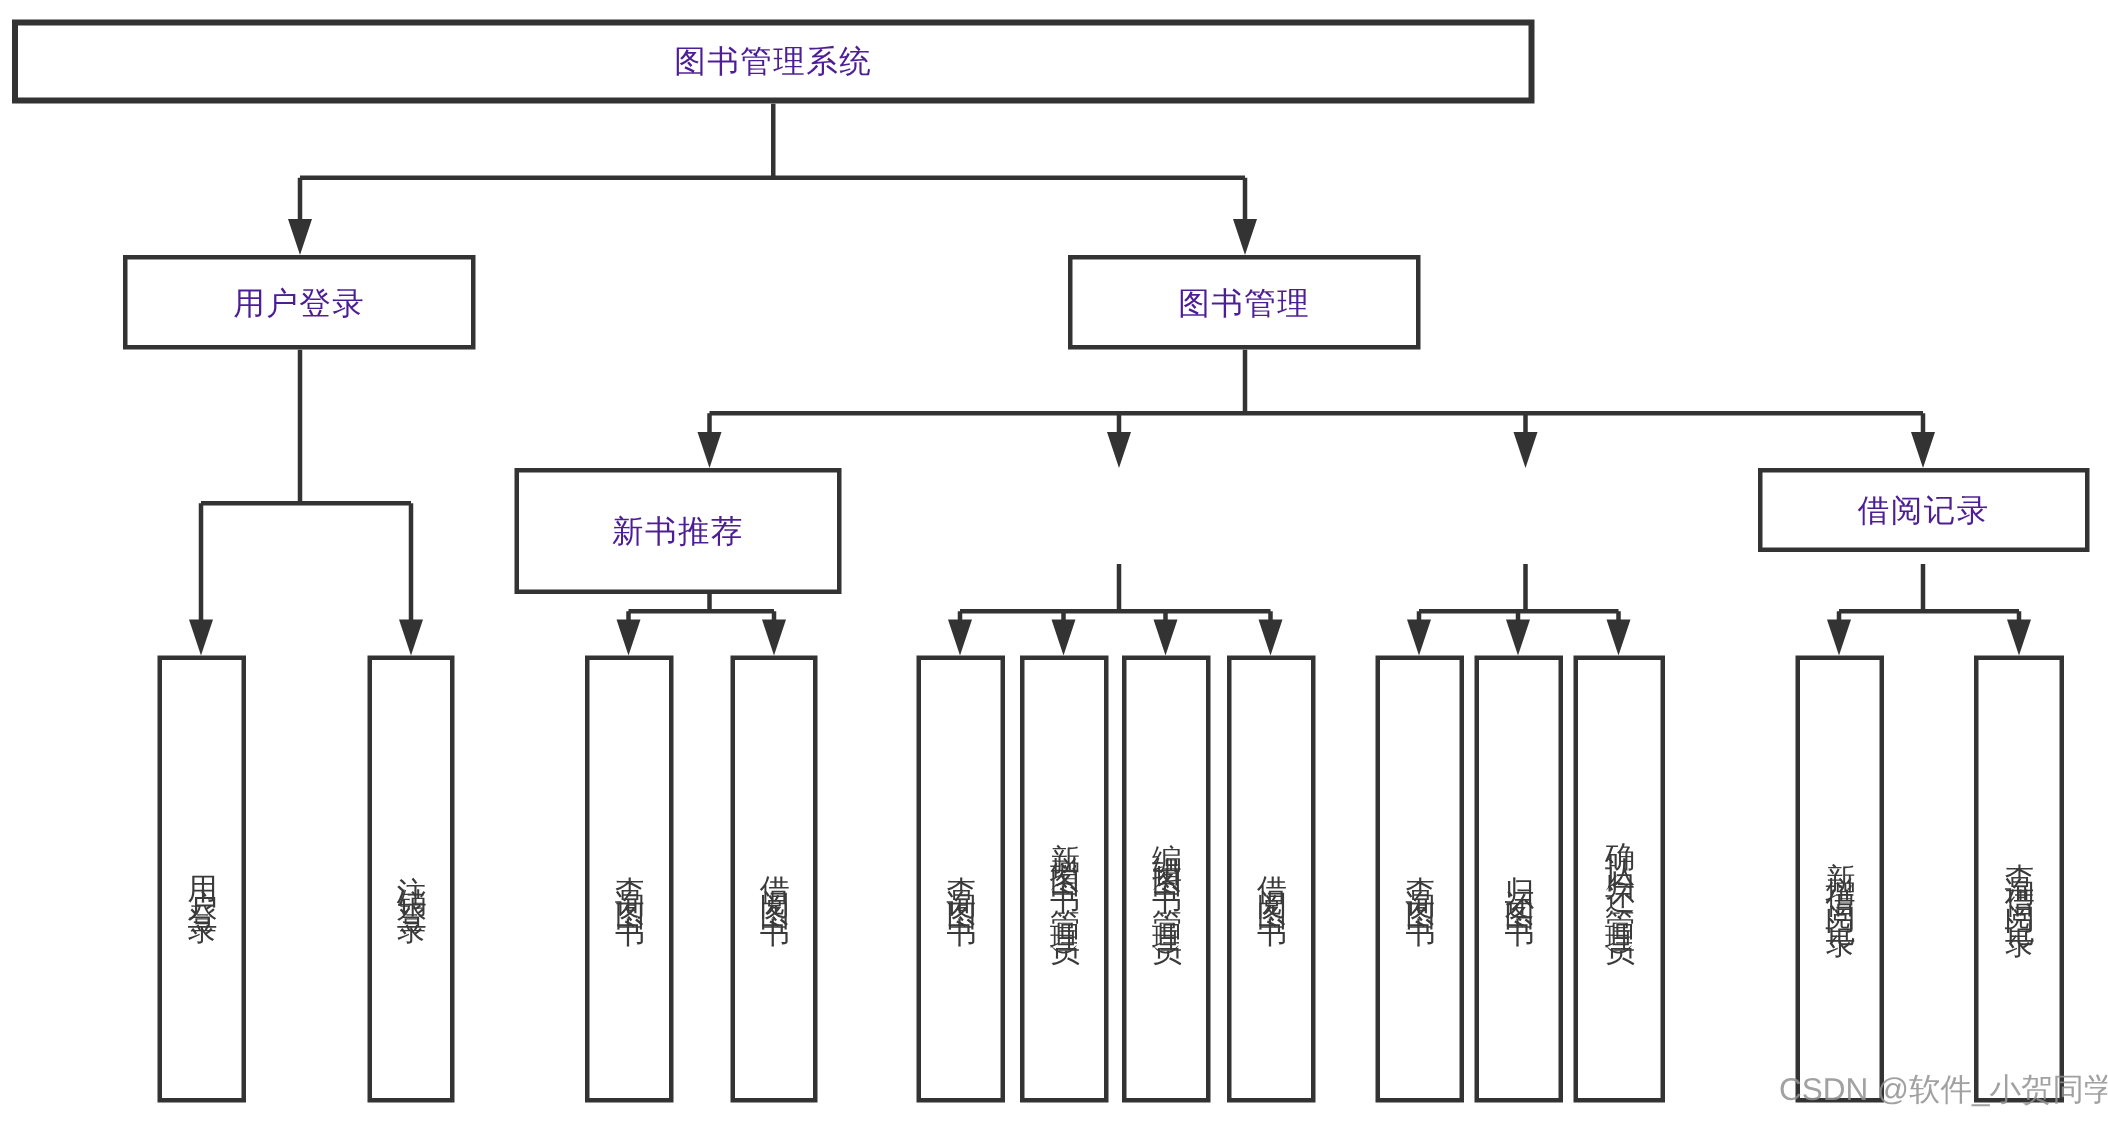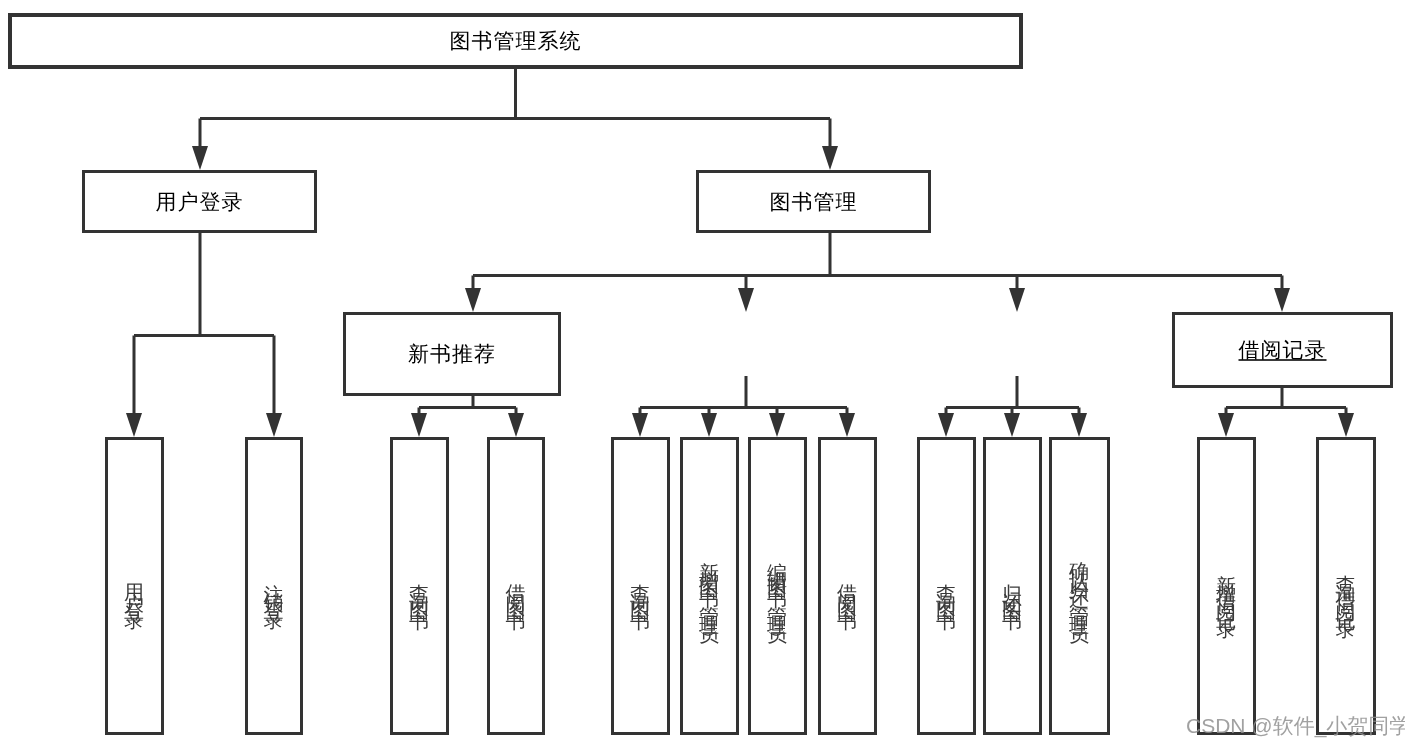--- a/index.html
+++ b/index.html
@@ -24,21 +24,21 @@
     display: flex;
     align-items: center;
     justify-content: center;
     color: #3a3a3a;
   }
   .root-box { border-width: 4px; }
   .hlabel {
     font-size: 21px;
     letter-spacing: 1px;
     white-space: nowrap;
-    color: #000000;
+    color: #4c1d95;
   }
   .vbox { top: 437px; height: 298px; }
   .vlabel {
     writing-mode: vertical-rl;
     text-orientation: mixed;
     font-size: 20px;
     letter-spacing: 9px;
     line-height: 1;
     white-space: nowrap;
     color: #3a3a3a;
@@ -91,28 +91,28 @@
     </g>
   </svg>
 
   <div class="box root-box" style="left:8px; top:13px; width:1015px; height:56px;">
     <span class="hlabel">图书管理系统</span>
   </div>
 
   <div class="box" style="left:82px; top:170px; width:235px; height:63px;">
     <span class="hlabel">用户登录</span>
   </div>
-  <div class="box" style="left:696px; top:170px; width:235px; height:63px;">
+  <div class="box" style="left:712px; top:170px; width:235px; height:63px;">
     <span class="hlabel">图书管理</span>
   </div>
 
   <div class="box" style="left:343px; top:312px; width:218px; height:84px;">
     <span class="hlabel">新书推荐</span>
   </div>
-  <div class="box" style="left:1172px; top:312px; width:221px; height:76px;text-decoration:underline;">
+  <div class="box" style="left:1172px; top:312px; width:221px; height:56px;">
     <span class="hlabel">借阅记录</span>
   </div>
 
   <div class="box vbox" style="left:105px; width:59px;">
     <span class="vlabel">用户登录</span>
   </div>
   <div class="box vbox" style="left:245px; width:58px;">
     <span class="vlabel">注销登录</span>
   </div>
 

